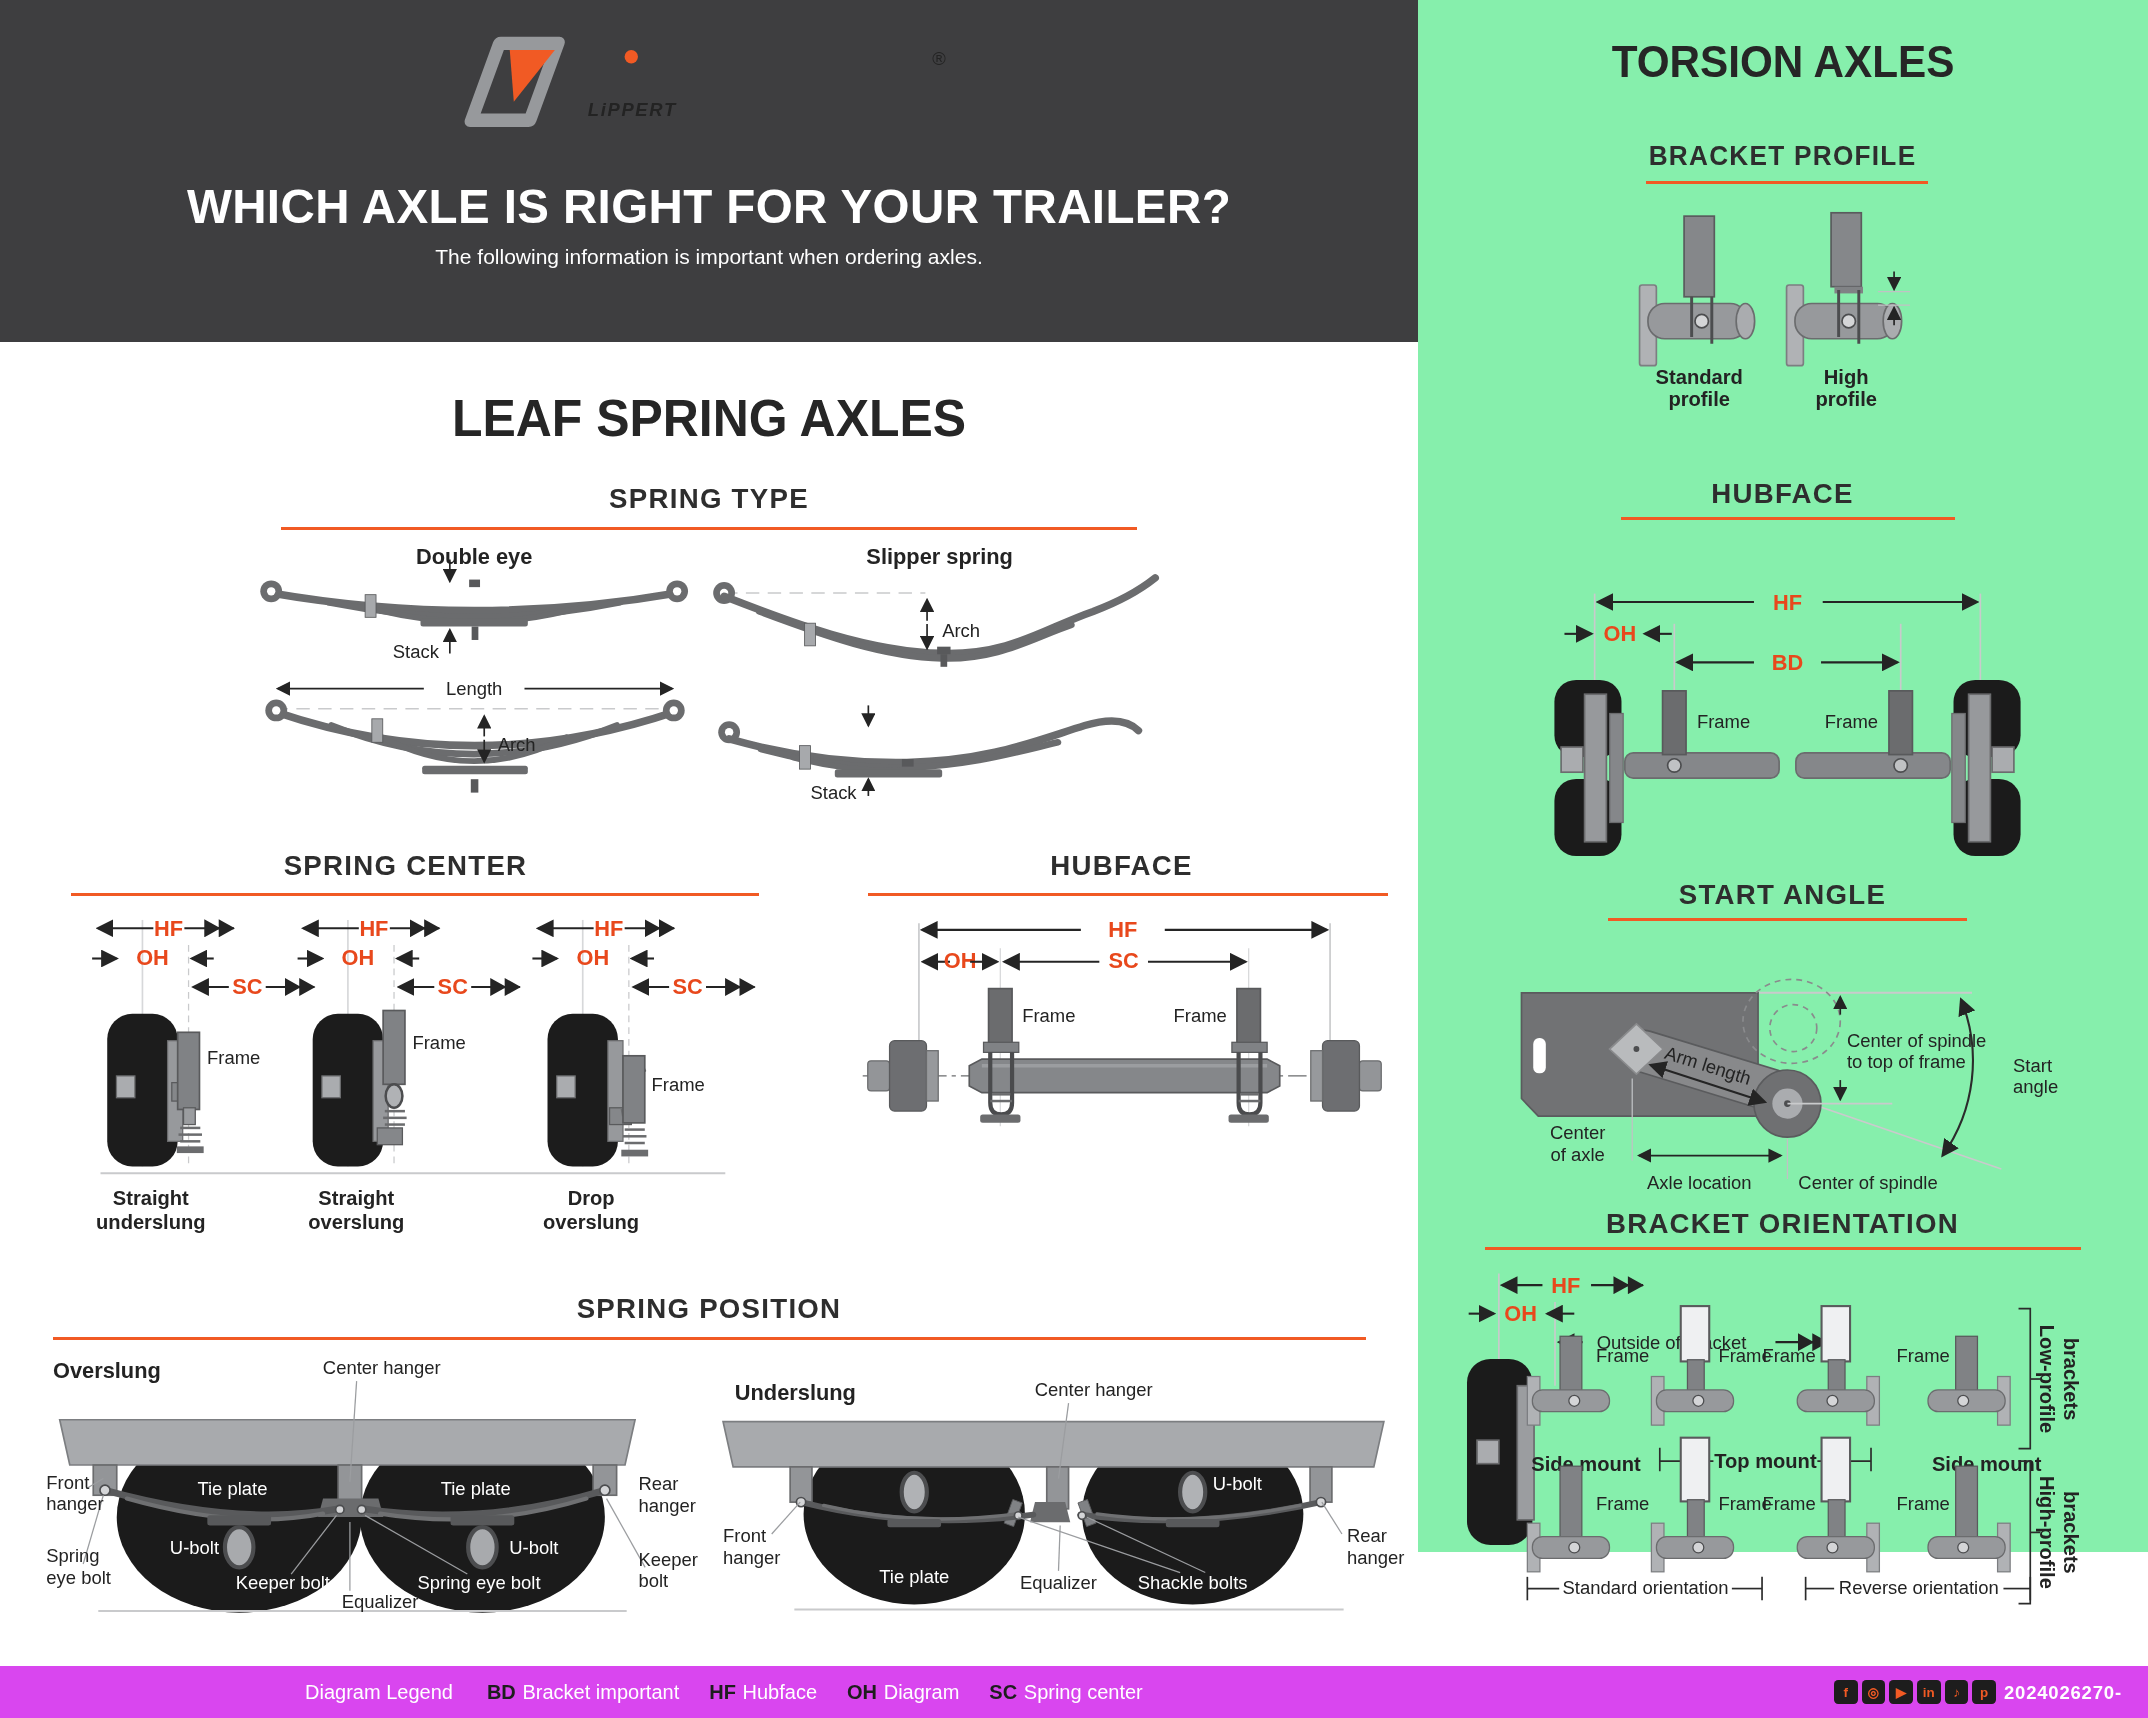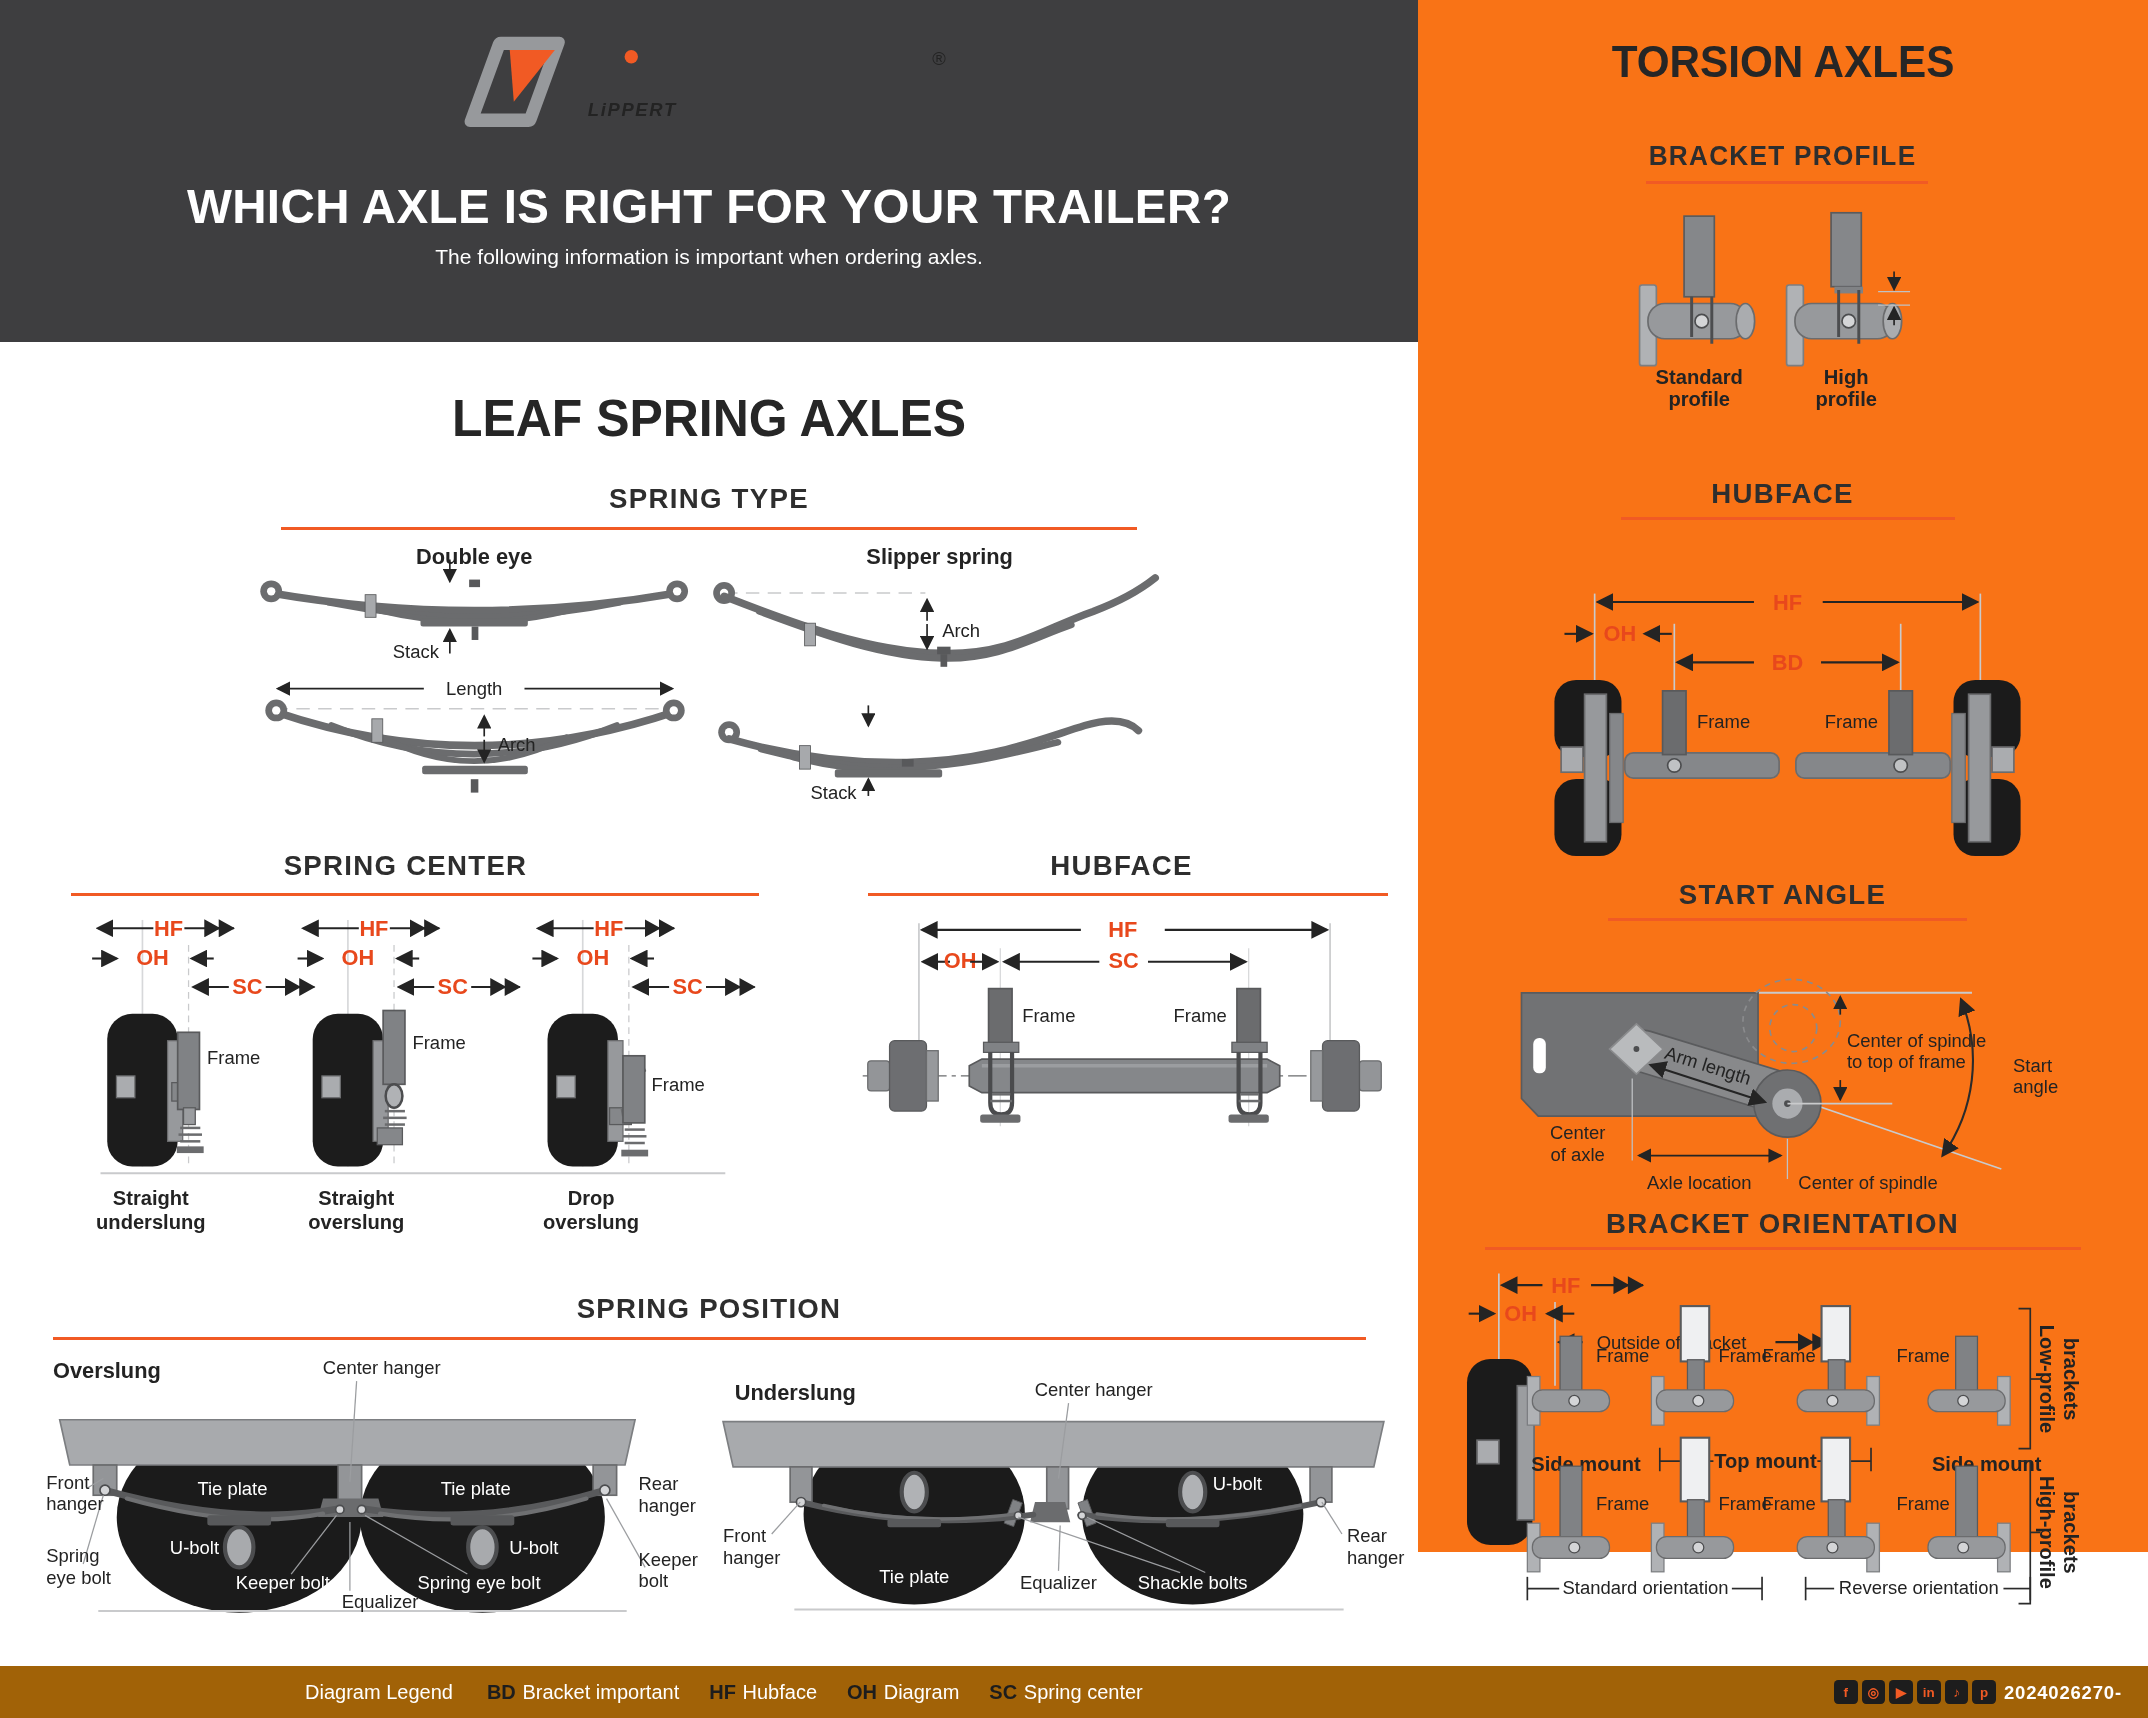--- a/index.html
+++ b/index.html
@@ -1,35 +1,35 @@
 <!DOCTYPE html>
 <html style="font-size:13.4px"><head>
 <meta charset="utf-8">
 <style>
   *{margin:0;padding:0;box-sizing:border-box}
   html,body{background:#9a9a9a}
   .page{position:relative;width:2148px;height:1718px;background:#ffffff;overflow:hidden;
         font-family:"Liberation Sans",sans-serif;color:#232323}
   .abs{position:absolute}
   .hdr{left:0;top:0;width:1418px;height:342px;background:#3E3E40}
-  .panel{left:1418px;top:0;width:730px;height:1552px;background:#f97316}
+  .panel{left:1418px;top:0;width:730px;height:1552px;background:#86efac}
   .h-main{left:0;top:178px;width:1418px;text-align:center;color:#fff;
           font-size:49px;font-weight:900;letter-spacing:0.4px;transform:scaleX(.97)}
   .h-sub{left:0;width:1418px;text-align:center;color:#fff;font-size:21px;font-weight:400}
   .h-big{text-align:center;font-weight:900;color:#262626;transform:scaleX(.96)}
   .sec-h{position:absolute;text-align:center;font-weight:700;font-size:28.5px;color:#2e2e2e;letter-spacing:1.3px;transform:scaleX(.97)}
   .rule{position:absolute;height:3.4px;background:#F15A24}
   svg.diag{position:absolute;overflow:visible}
   svg text{font-family:"Liberation Sans",sans-serif;fill:#232323;font-size:22px}
   svg text.red{fill:#E8481C;font-weight:700;font-size:26px}
   svg text.b{font-weight:700;font-size:26px}
   svg text.cap{font-weight:700;font-size:24px}
   svg text.w{fill:#ffffff}
   svg text.lbl{font-size:22px}
-  .footer{left:0;top:1666px;width:2148px;height:53px;background:#a16207}
+  .footer{left:0;top:1666px;width:2148px;height:53px;background:#d946ef}
   .legend{position:absolute;left:305px;top:0;height:53px;display:flex;align-items:center}
   .legend .t{color:#fff;font-size:20px;margin-right:34px}
   .legend .item{display:flex;align-items:center;margin-right:30px}
   .legend .abbr{color:#1d1d1d;font-weight:700;font-size:20px;margin-right:6.7px}
   .legend .lab{color:#fff;font-size:20px}
   .socials{position:absolute;left:1834px;top:14.3px;display:flex;gap:4.2px}
   .soc{width:23.5px;height:23.5px;background:#1d1d1d;border-radius:4.2px;color:#F15A24;
        font-weight:700;font-size:13.4px;display:flex;align-items:center;justify-content:center}
   .code{position:absolute;left:2004px;top:0;height:53px;line-height:53px;color:#fff;
         font-weight:700;font-size:18.5px;letter-spacing:0.8px}

